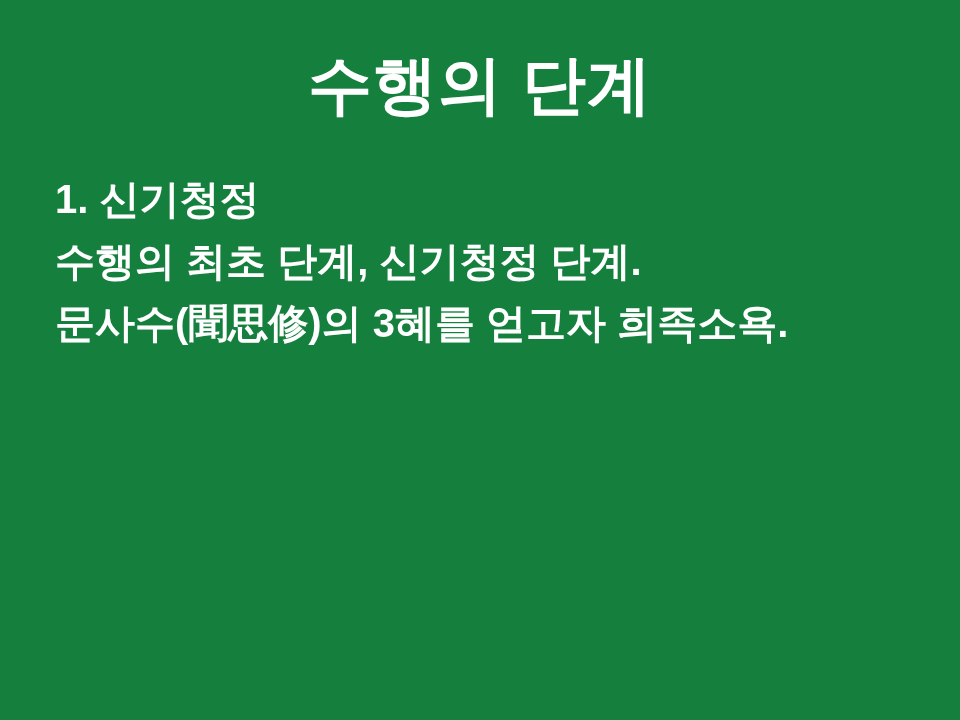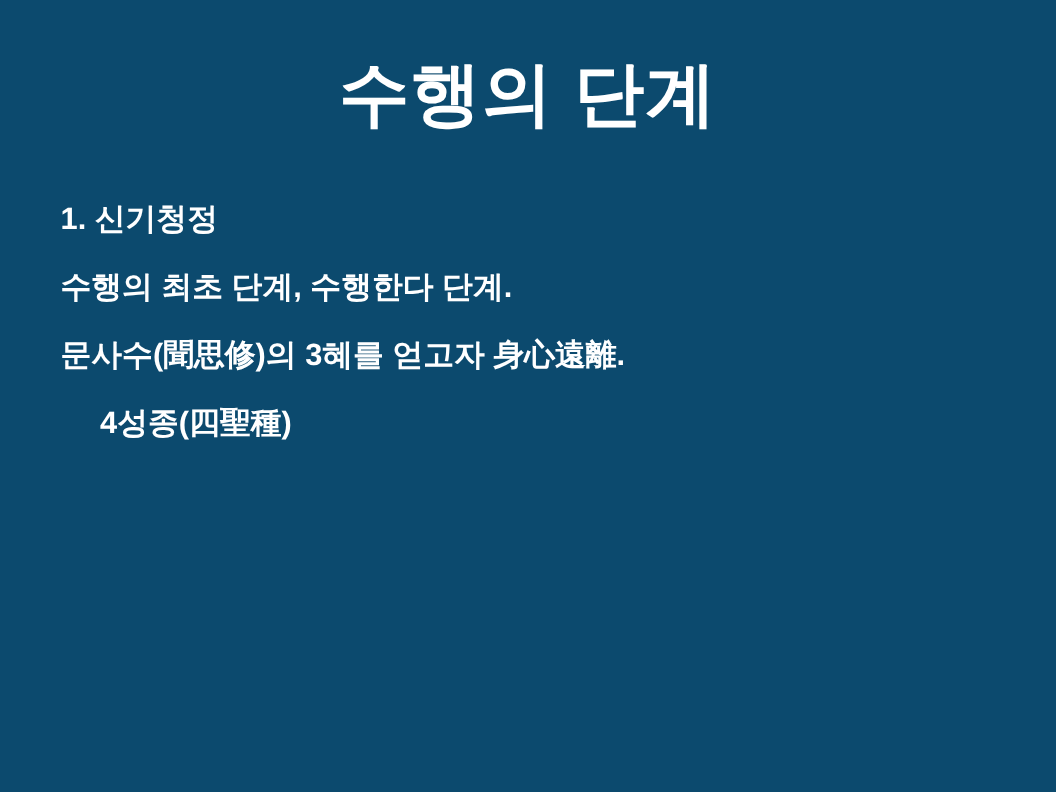--- a/index.html
+++ b/index.html
@@ -27,36 +27,35 @@
     letter-spacing: 1px;
     color: inherit;
   }
   .body {
     position: absolute;
     left: 55px;
     top: 168px;
     right: 30px;
   }
   .line {
-    font-size: 28px;
+    font-size: 40px;
     font-weight: bold;
     line-height: 62px;
     min-height: 62px;
     white-space: nowrap;
   }
   .indent {
     padding-left: 36px;
   }
 </style>
 </head>
 <body>
 
-<div class="slide" style="background: #0c4a6e; color: rgb(255, 255, 255);">
+<div class="slide" style="background: #15803d; color: rgb(255, 255, 255);">
   <h1 class="title">수행의 단계</h1>
 
   <div class="body">
     <div class="line">1. 신기청정</div>
-    <div class="line">수행의 최초 단계, 수행한다 단계.</div>
-    <div class="line">문사수(聞思修)의 3혜를 얻고자 身心遠離.</div>
-    <div class="line indent">4성종(四聖種)</div>
+    <div class="line">수행의 최초 단계, 신기청정 단계.</div>
+    <div class="line">문사수(聞思修)의 3혜를 얻고자 희족소욕.</div>
     <div class="line"></div>
   </div>
 </div>
 
 </body></html>

